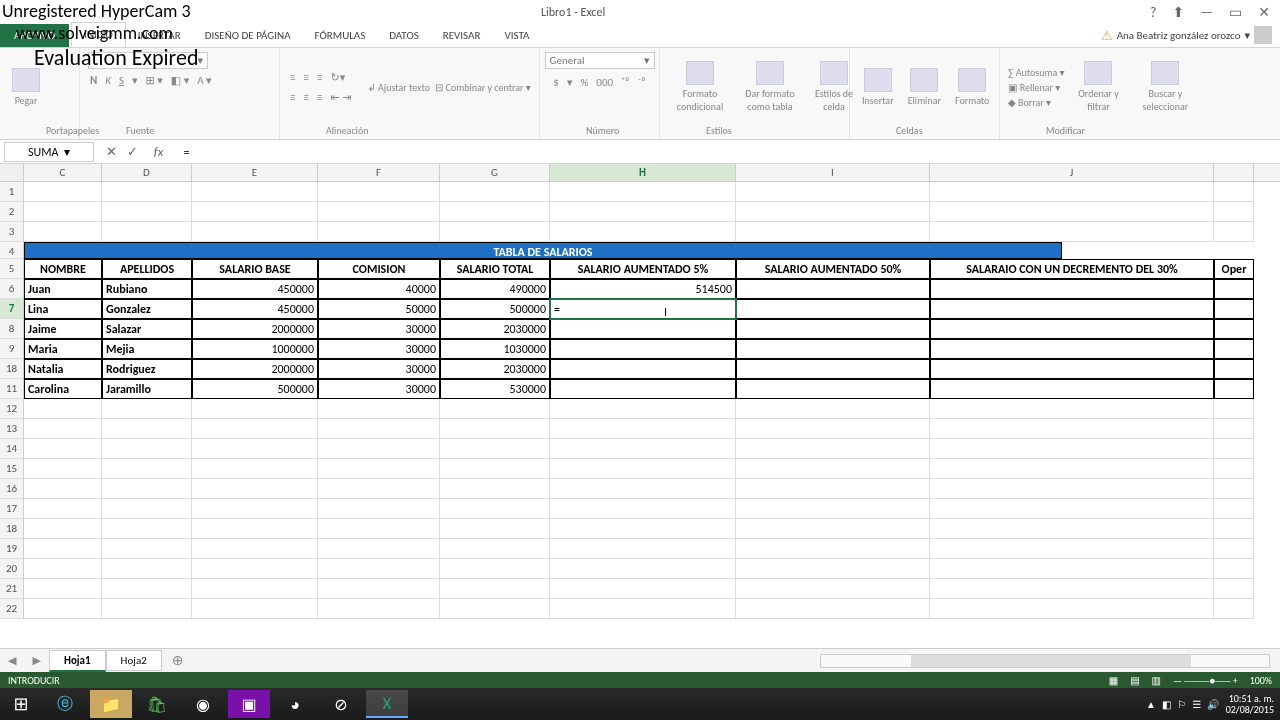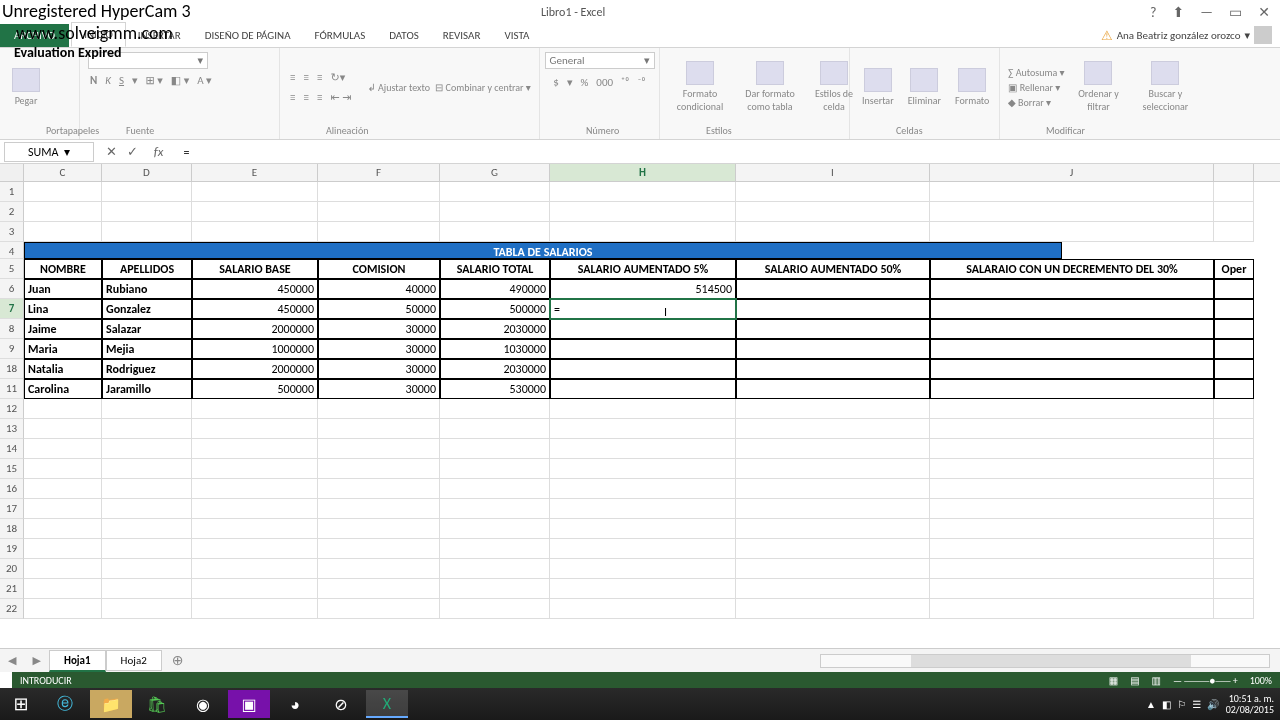--- a/index.html
+++ b/index.html
@@ -6,21 +6,21 @@
 body { background: #fff; width: 1280px; height: 720px; overflow: hidden; position: relative; }
 
 .titlebar { height: 24px; background: #fff; display: flex; align-items: center; font-size: 12px; color: #555; }
 .titlebar .center { flex: 1; text-align: center; }
 .titlebar .ctrls { display: flex; gap: 8px; padding-right: 6px; font-size: 14px; color: #666; }
 .titlebar .ctrls span { cursor: pointer; padding: 0 4px; }
 
 .watermark { position: absolute; left: 2px; top: 0; z-index: 1000; color: #000; font-family: Arial, sans-serif; pointer-events: none; }
 .watermark .l1 { font-size: 18px; font-weight: normal; }
 .watermark .l2 { font-size: 18px; margin-left: 14px; }
-.watermark .l3 { font-size: 14px; margin-left: 12px; font-weight: bold; }
+.watermark .l3 { font-size: 22px; margin-left: 32px; }
 
 .ribbon-tabs { height: 24px; background: #fff; border-bottom: 1px solid #d4d4d4; display: flex; align-items: flex-end; font-size: 11px; }
 .ribbon-tabs .file { background: #217346; color: #fff; padding: 5px 14px; margin-right: 2px; }
 .ribbon-tabs .tab { padding: 5px 12px; color: #444; cursor: pointer; text-transform: uppercase; }
 .ribbon-tabs .tab.active { border: 1px solid #d4d4d4; border-bottom: 1px solid #fff; background: #fff; }
 .ribbon-tabs .user { margin-left: auto; padding: 3px 8px; font-size: 11px; color: #444; display: flex; align-items: center; gap: 4px; }
 .ribbon-tabs .user .warn { color: #e8a33c; font-size: 13px; }
 .ribbon-tabs .user .av { width: 18px; height: 18px; background: #ccc; }
 
 .ribbon { height: 92px; background: #f8f8f8; border-bottom: 1px solid #d4d4d4; display: flex; font-size: 11px; color: #888; }
@@ -58,21 +58,21 @@
 
 .sheet-tabs { position: absolute; bottom: 48px; left: 0; right: 0; height: 24px; border-top: 1px solid #ccc; background: #f4f4f4; display: flex; align-items: center; font-size: 11px; }
 .sheet-tabs .nav { padding: 0 8px; color: #888; }
 .sheet-tabs .stab { padding: 3px 14px; border: 1px solid #ccc; background: #fff; cursor: pointer; }
 .sheet-tabs .stab.active { border-bottom: 2px solid #217346; font-weight: bold; }
 .sheet-tabs .add { padding: 0 10px; color: #888; font-size: 14px; }
 .sheet-tabs .scroll { flex: 1; display: flex; justify-content: flex-end; padding-right: 10px; }
 .sheet-tabs .scroll .bar { width: 450px; height: 14px; border: 1px solid #ccc; background: #f9f9f9; position: relative; }
 .sheet-tabs .scroll .thumb { position: absolute; left: 90px; width: 280px; height: 12px; background: #ddd; }
 
-.statusbar { position: absolute; bottom: 32px; left: 12px; right: 0; height: 16px; background: #2a5930; color: #fff; font-size: 10px; display: flex; align-items: center; padding: 0 8px; }
+.statusbar { position: absolute; bottom: 32px; left: 0; right: 0; height: 16px; background: #2a5930; color: #fff; font-size: 10px; display: flex; align-items: center; padding: 0 8px; }
 .statusbar .right { margin-left: auto; display: flex; gap: 12px; align-items: center; }
 
 .taskbar { position: absolute; bottom: 0; left: 0; right: 0; height: 32px; background: linear-gradient(#2a2a2a,#1a1a1a); display: flex; align-items: center; }
 .taskbar .tb { width: 42px; height: 28px; margin: 0 2px; display: flex; align-items: center; justify-content: center; font-size: 16px; color: #fff; cursor: pointer; }
 .taskbar .start { width: 38px; font-size: 18px; }
 .taskbar .tb.active { background: rgba(255,255,255,0.15); border-bottom: 2px solid #6af; }
 .taskbar .tray { margin-left: auto; display: flex; align-items: center; color: #fff; font-size: 10px; gap: 6px; padding-right: 6px; }
 .taskbar .tray .clock { text-align: right; line-height: 11px; }
 
 .cw-c { width: 78px; } .cw-d { width: 90px; } .cw-e { width: 126px; }

